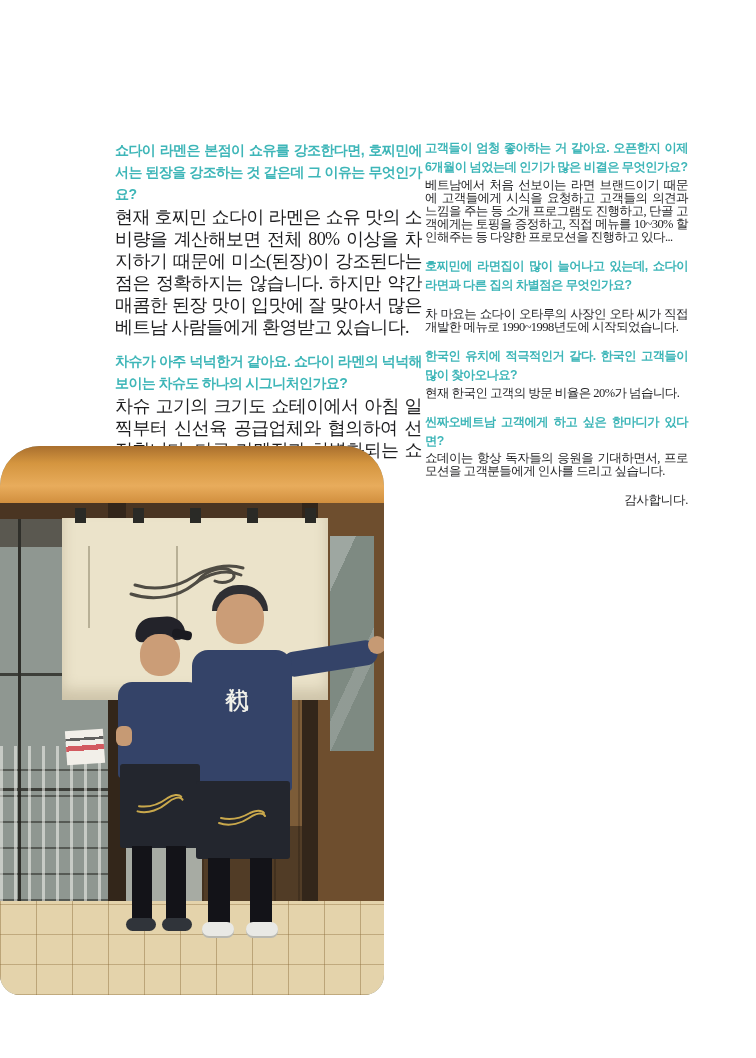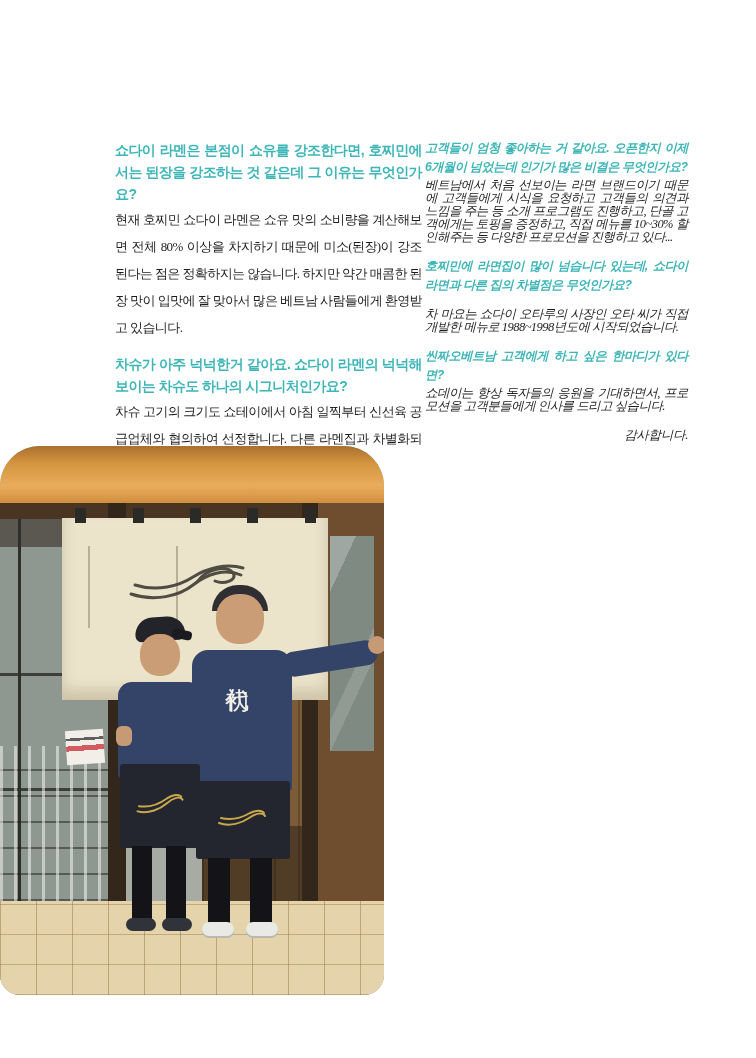--- a/index.html
+++ b/index.html
@@ -3,30 +3,30 @@
 <meta charset="utf-8">
 <style>
   * { margin:0; padding:0; box-sizing:border-box; }
   html,body { background:#ffffff; }
   .page {
     position:relative; width:756px; height:1058px; background:#ffffff;
     font-family:"Liberation Serif", serif; overflow:hidden;
   }
   .col { position:absolute; top:139px; }
   .col-left  { left:115px; width:307px; }
-  .col-right { left:425px; width:263px;font-style:italic; }
+  .col-right { left:425px; width:263px; }
   .qa { margin-bottom:12px; }
   .col-right .qa { margin-bottom:13px; }
   .q {
     font-family:"Liberation Sans", sans-serif; font-weight:700;
     color:#3eb6b8; font-size:14px; line-height:22px; letter-spacing:-0.6px;
     text-align:justify; margin-bottom:1px;
   }
   .a {
-    color:#1d1d1f; font-size:13px; line-height:27px; letter-spacing:-0.6px;
+    color:#1d1d1f; font-size:18px; line-height:22px; letter-spacing:-0.6px;
     text-align:justify;
   }
   .col-right .q { font-size:12.3px; line-height:19.3px; letter-spacing:-0.55px; }
   .col-right .a { font-size:12.5px; line-height:13px; letter-spacing:-0.55px; }
   .closing { color:#1d1d1f; font-size:12.5px; text-align:right; margin-top:14px; letter-spacing:-0.3px; }
 
   
   .photo {
     position:absolute; left:0; top:446px; width:384px; height:549px;
     border-radius:40px 40px 20px 20px; overflow:hidden; background:#8f9791;
@@ -113,26 +113,30 @@
       <p class="a">차슈 고기의 크기도 쇼테이에서 아침 일찍부터 신선육 공급업체와 협의하여 선정합니다. 다른 라멘집과 차별화되는 쇼테이만의 특징이라고도 할 수 있죠.</p>
     </div>
   </section>
 
   <section class="col col-right">
     <div class="qa">
       <p class="q">고객들이 엄청 좋아하는 거 같아요. 오픈한지 이제 6개월이 넘었는데 인기가 많은 비결은 무엇인가요?</p>
       <p class="a">베트남에서 처음 선보이는 라면 브랜드이기 때문에 고객들에게 시식을 요청하고 고객들의 의견과 느낌을 주는 등 소개 프로그램도 진행하고, 단골 고객에게는 토핑을 증정하고, 직접 메뉴를 10~30% 할인해주는 등 다양한 프로모션을 진행하고 있다...</p>
     </div>
     <div class="qa">
-      <p class="q">호찌민에 라면집이 많이 넘습니다 있는데, 쇼다이 라면과 다른 집의 차별점은 무엇인가요?</p>
-    </div>
-    <div class="qa">
-    </div>
-    <div class="qa">
-      <p class="a">차 마요는 쇼다이 오타루의 사장인 오타 씨가 직접 개발한 메뉴로 1988~1998년도에 시작되었습니다.</p>
+      <p class="q">호찌민에 라면집이 많이 늘어나고 있는데, 쇼다이 라면과 다른 집의 차별점은 무엇인가요?</p>
+    </div>
+    <div class="qa">
+    </div>
+    <div class="qa">
+      <p class="a">차 마요는 쇼다이 오타루의 사장인 오타 씨가 직접 개발한 메뉴로 1990~1998년도에 시작되었습니다.</p>
+    </div>
+    <div class="qa">
+      <p class="q">한국인 유치에 적극적인거 같다. 한국인 고객들이 많이 찾아오나요?</p>
+      <p class="a">현재 한국인 고객의 방문 비율은 20%가 넘습니다.</p>
     </div>
     <div class="qa">
       <p class="q">씬짜오베트남 고객에게 하고 싶은 한마디가 있다면?</p>
       <p class="a">쇼데이는 항상 독자들의 응원을 기대하면서, 프로모션을 고객분들에게 인사를 드리고 싶습니다.</p>
     </div>
     <p class="closing">감사합니다.</p>
   </section>
 
   <figure class="photo">
     <div class="awning"></div>

